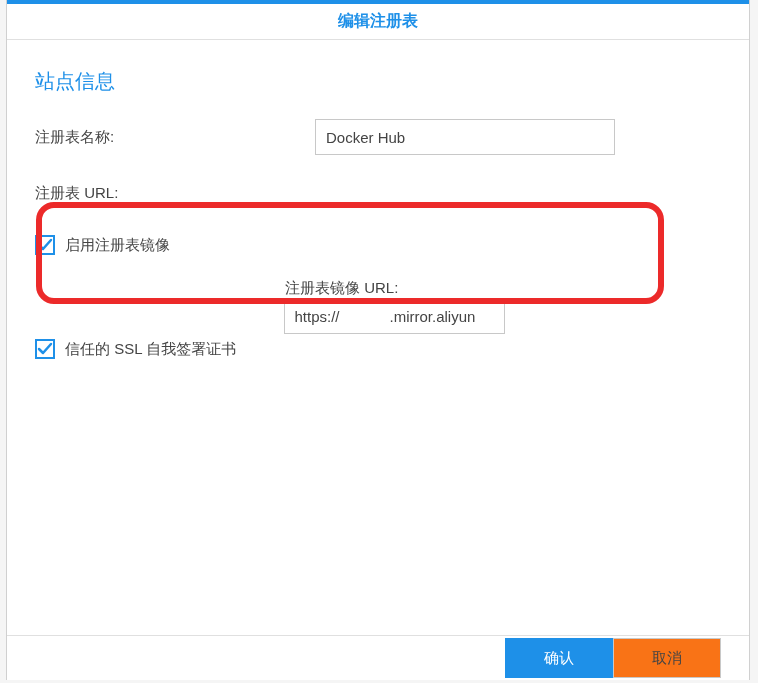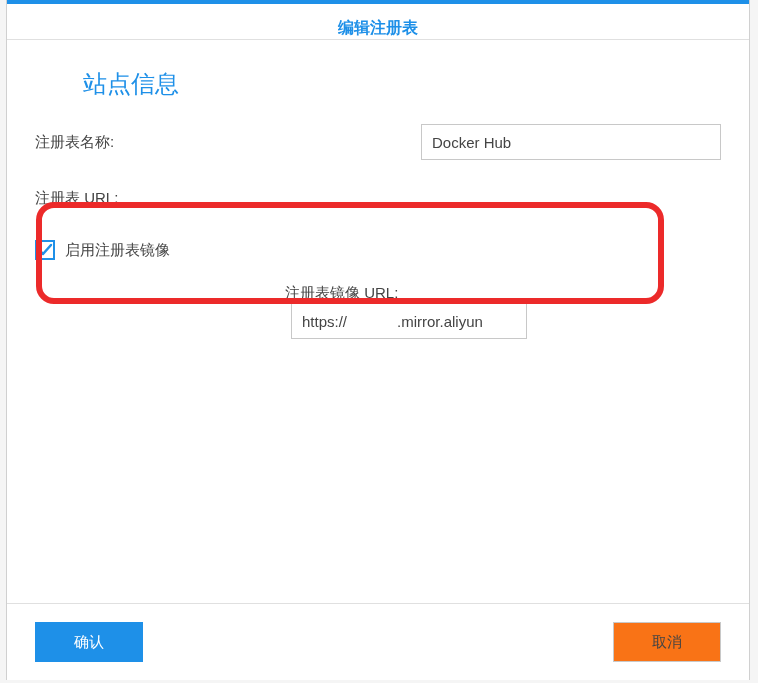--- a/index.html
+++ b/index.html
@@ -24,60 +24,57 @@
       border-right: 1px solid #d0d0d0;
       display: flex;
       flex-direction: column;
       position: relative;
     }
     .dialog-header {
       height: 40px;
       border-top: 4px solid #1e90e8;
       border-bottom: 1px solid #e0e0e0;
       display: flex;
-      align-items: flex-end;
+      align-items: center;
       justify-content: center;
     }
     .dialog-title {
       color: #1e90e8;
       font-weight: bold;
       font-size: 16px;
     }
     .dialog-body {
       flex: 1;
       padding: 28px 28px 0 28px;
     }
     .section-title {
       color: #1e90e8;
-      font-size: 24px;
+      font-size: 20px;
       margin-bottom: 24px;
-      margin-left: 48px;
     }
     .form-row {
       display: flex;
       align-items: center;
       margin-bottom: 20px;
       height: 36px;
-      justify-content: space-between;
     }
     .form-label {
       width: 280px;
       color: #444;
       font-size: 15px;
     }
     .form-input {
       flex: 1;
       max-width: 300px;
       height: 36px;
       border: 1px solid #c8c8c8;
       padding: 0 10px;
       font-size: 15px;
       color: #444;
       font-family: inherit;
-      margin-left: 15px;
     }
     .highlight-box {
       position: absolute;
       border: 6px solid #ec2a2a;
       border-radius: 18px;
       left: 29px;
       top: 202px;
       width: 628px;
       height: 102px;
       pointer-events: none;
@@ -128,24 +125,23 @@
       position: absolute;
       left: 65px;
       top: 6px;
       width: 72px;
       height: 22px;
       background: #e8e8e8;
       border-radius: 3px;
     }
     .dialog-footer {
       border-top: 1px solid #e0e0e0;
-      padding: 18px 28px;
-      display: flex;
-      justify-content: space-between;
-      gap: 14px;
+      padding: 2px 28px;
+      display: flex;
+      justify-content: flex-end;
     }
     .btn {
       height: 40px;
       min-width: 108px;
       border: 1px solid #c8c8c8;
       background: #f97316;
       font-size: 15px;
       cursor: pointer;
       color: #444;
       font-family: inherit;
@@ -185,20 +181,28 @@
       <span class="checkbox-label">启用注册表镜像</span>
     </div>
 
     <div class="nested-row">
       <span class="nested-label">注册表镜像 URL:</span>
       <div style="position:relative;flex:1;max-width:340px;">
         <input type="text" class="form-input redacted" style="max-width: 340px; width: 100%;" value="https://            .mirror.aliyun">
       </div>
     </div>
 
+    <div class="checkbox-row">
+      <div class="checkbox">
+        <svg viewBox="0 0 16 16">
+          <path d="M2 8 L6 12 L14 3" stroke="#1e90e8" stroke-width="2.5" fill="none" stroke-linecap="round" stroke-linejoin="round"></path>
+        </svg>
+      </div>
+      <span class="checkbox-label">信任的 SSL 自我签署证书</span>
+    </div>
   </div>
 
   <div class="highlight-box"></div>
 
   <div class="dialog-footer">
     <button class="btn btn-primary">确认</button>
     <button class="btn">取消</button>
   </div>
 </div>
 

